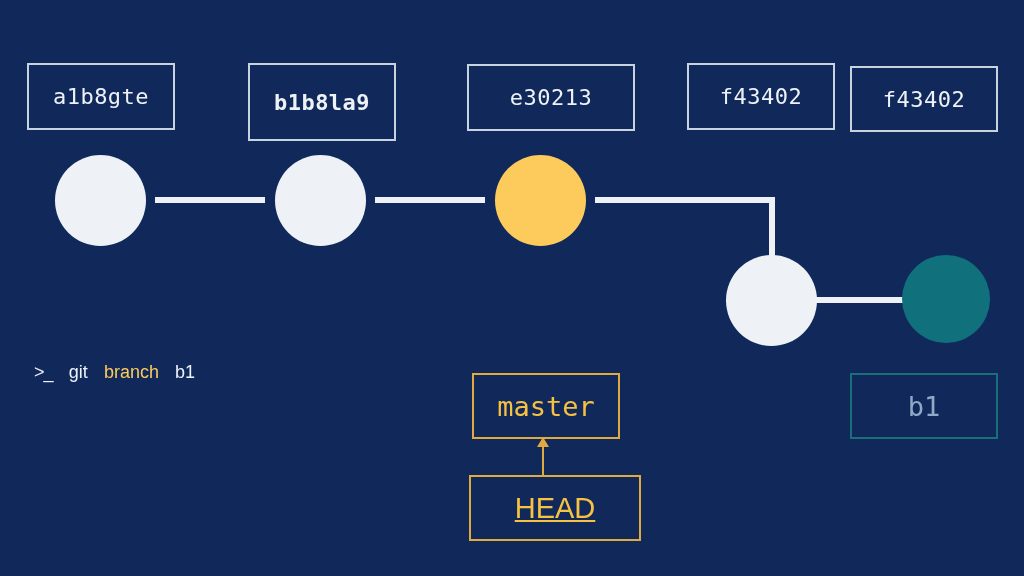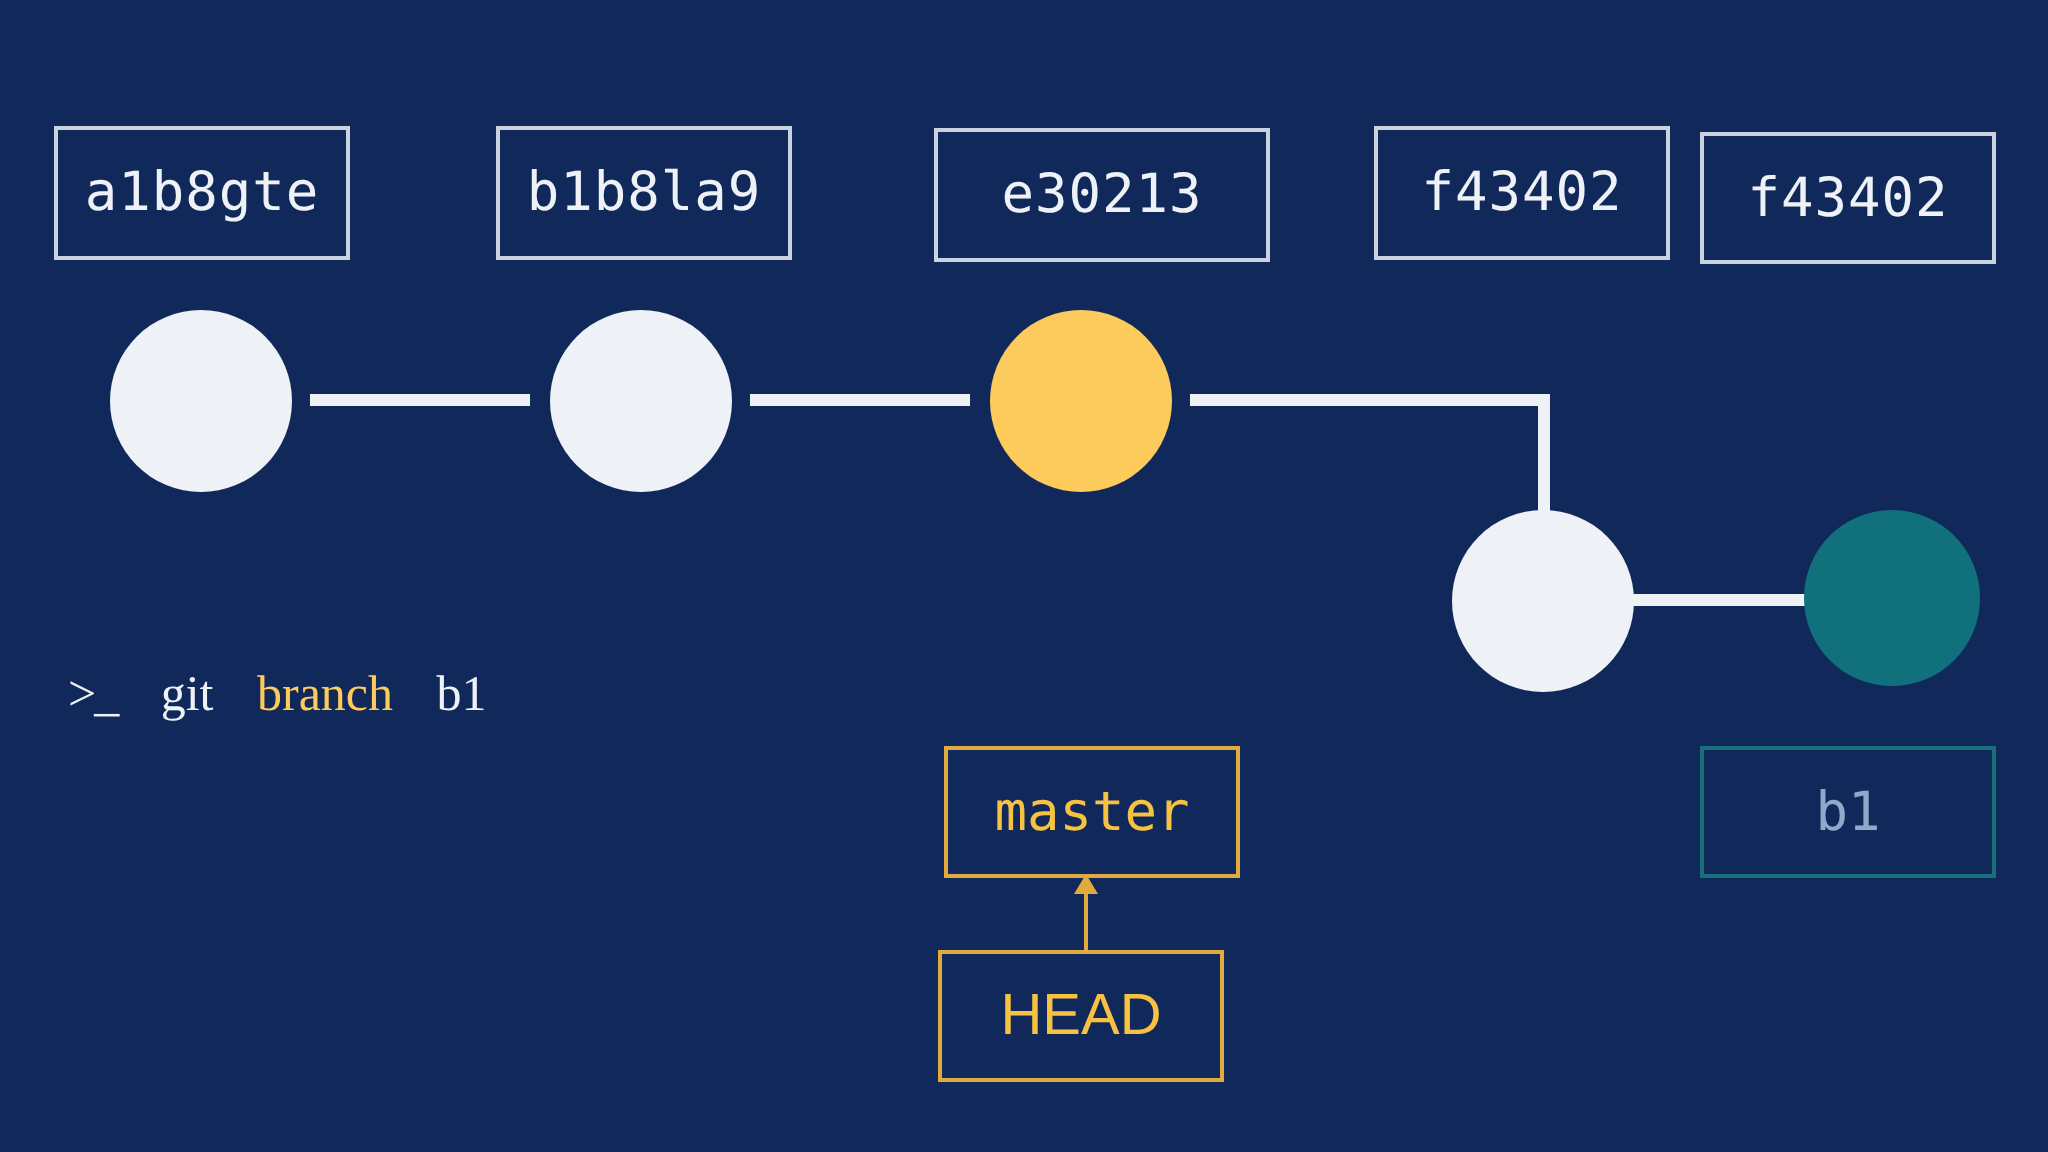--- a/index.html
+++ b/index.html
@@ -19,21 +19,21 @@
   
   .hash-box {
     position: absolute;
     box-sizing: border-box;
     border: 2px solid #c9d3e0;
     display: flex;
     align-items: center;
     justify-content: center;
     color: #eef2f7;
     font-family: "DejaVu Sans Mono", monospace;
-    font-size: 27px;
+    font-size: 22px;
     letter-spacing: 0.5px;
     white-space: nowrap;
   }
 
   
   .node {
     position: absolute;
     border-radius: 50%;
   }
   .node-white  { background: #eef2f7; }
@@ -43,23 +43,23 @@
   
   .edge {
     position: absolute;
     background: #eef2f7;
   }
 
   
   #terminal {
     position: absolute;
     left: 34px;
-    top: 321px;
-    font-family: Liberation Serif, serif;
-    font-size: 25px;
+    top: 346px;
+    font-family: Liberation Sans, sans-serif;
+    font-size: 18px;
     line-height: 53px;
     color: #eef2f7;
     white-space: nowrap;
   }
   .cmd-line { height: 53px; }
   .prompt   { color: #eef2f7; letter-spacing: -1px; }
   .kw       { color: #fdcb5c; }
   .arg      { color: #eef2f7; }
 
   
@@ -121,21 +121,21 @@
   <div class="node node-white" style="left:55px;  top:155px; width:91px; height:91px;"></div>
   <div class="node node-white" style="left:275px; top:155px; width:91px; height:91px;"></div>
   <div class="node node-yellow" style="left:495px; top:155px; width:91px; height:91px;"></div>
   <div class="node node-white" style="left:726px; top:255px; width:91px; height:91px;"></div>
   <div class="node node-teal" style="left:902px; top:255px; width:88px; height:88px;"></div>
 
   <div class="hash-box" style="left:27px;  top:63px; width:148px; height:67px;">
     <span>a1b8gte</span>
   </div>
 
-  <div class="hash-box" style="left:248px; top:63px; width:148px; height:67px;">
+  <div class="hash-box" style="left:248px; top:63px; width:148px; height:78px;font-weight:bold;">
     <span>b1b8la9</span>
   </div>
 
   <div class="hash-box" style="left:467px; top:64px; width:168px; height:67px;">
     <span>e30213</span>
   </div>
 
   <div class="hash-box" style="left:687px; top:63px; width:148px; height:67px;">
     <span>f43402</span>
   </div>
@@ -158,21 +158,21 @@
 
   </div>
 
   <div class="ref-box ref-yellow" style="left:472px; top:373px; width:148px; height:66px;">
     <span>master</span>
   </div>
 
   <div id="head-arrow-shaft" style="left:542px; top:443px; height:32px;"></div>
   <div id="head-arrow-head" style="left:537px; top:437px;"></div>
 
-  <div class="ref-box ref-head" style="left:469px; top:475px; width:143px; height:66px;">
+  <div class="ref-box ref-head" style="left:469px; top:475px; width:172px; height:66px;text-decoration:underline;">
     <span>HEAD</span>
   </div>
 
   <div class="ref-box ref-teal" style="left:850px; top:373px; width:148px; height:66px;">
     <span>b1</span>
   </div>
 
 </div>
 
 </body></html>

